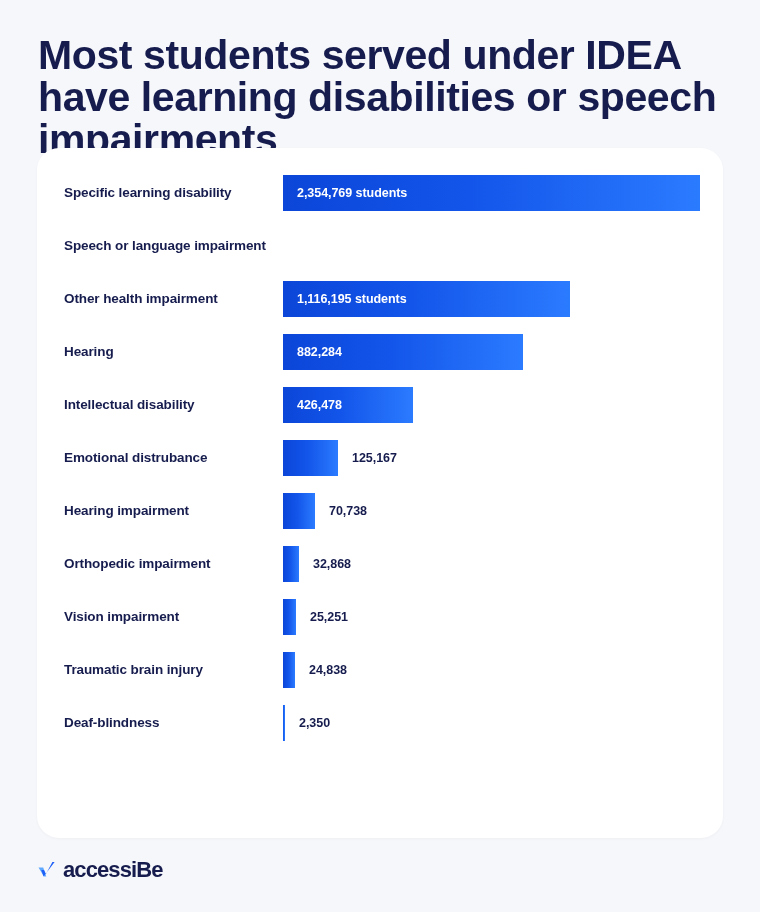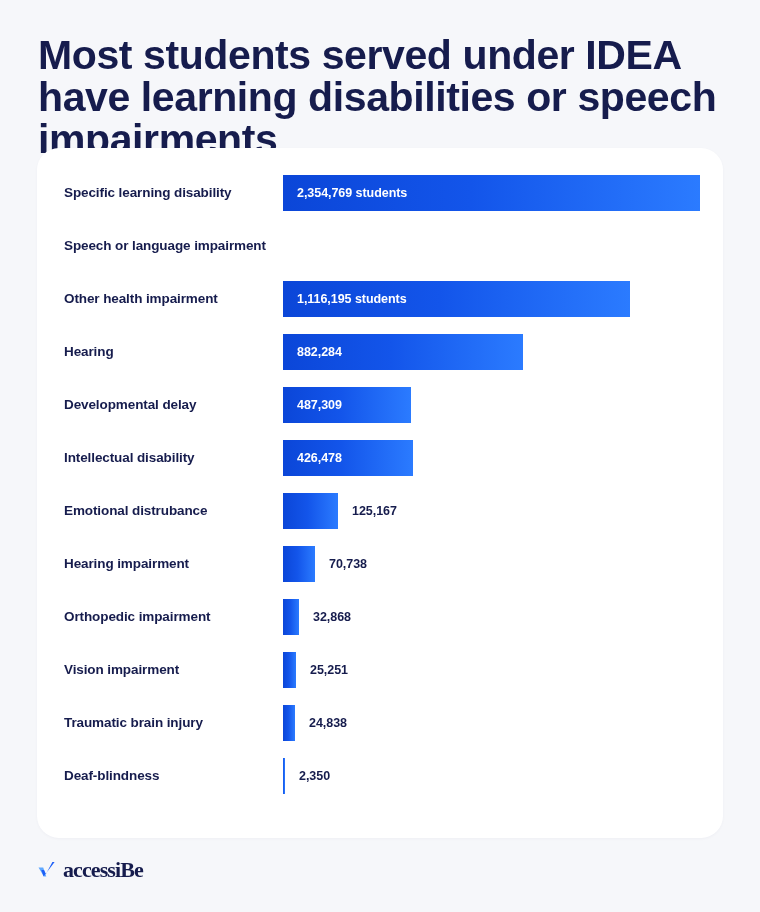--- a/index.html
+++ b/index.html
@@ -124,21 +124,20 @@
     height: 24px;
     display: block;
   }
 
   .logo-text {
     font-size: 22px;
     font-weight: 700;
     letter-spacing: -0.9px;
     color: #161c4d;
     margin-left: 2px;
-    font-family: Liberation Serif, serif;
   }
 </style>
 </head>
 <body>
 
 <div class="page">
 
   <h1 class="title">Most students served under IDEA have learning disabilities or speech impairments</h1>
 
   <div class="card">
@@ -150,38 +149,30 @@
               <span class="bar-value-inside">2,354,769 students</span>
             </div>
           </div>
         </div>
         <div class="row">
           <div class="row-label">Speech or language impairment</div>
         </div>
         <div class="row">
           <div class="row-label">Other health impairment</div>
           <div class="bar-area">
-            <div class="bar" title="Other health impairment: 1,116,195 students" style="width: 347px; text-align: right;">
+            <div class="bar" title="Other health impairment: 1,116,195 students" style="width: 287px; text-align: right;">
               <span class="bar-value-inside">1,116,195 students</span>
             </div>
           </div>
         </div>
         <div class="row">
           <div class="row-label">Hearing</div>
           <div class="bar-area">
             <div class="bar" title="Autism: 882,284" style="width: 240px;">
               <span class="bar-value-inside">882,284</span>
-            </div>
-          </div>
-        </div>
-        <div class="row">
-          <div class="row-label">Developmental delay</div>
-          <div class="bar-area">
-            <div class="bar" title="Developmental delay: 487,309" style="width: 128px;">
-              <span class="bar-value-inside">487,309</span>
             </div>
           </div>
         </div>
         <div class="row">
           <div class="row-label">Intellectual disability</div>
           <div class="bar-area">
             <div class="bar" title="Intellectual disability: 426,478" style="width: 130px;">
               <span class="bar-value-inside">426,478</span>
             </div>
           </div>

